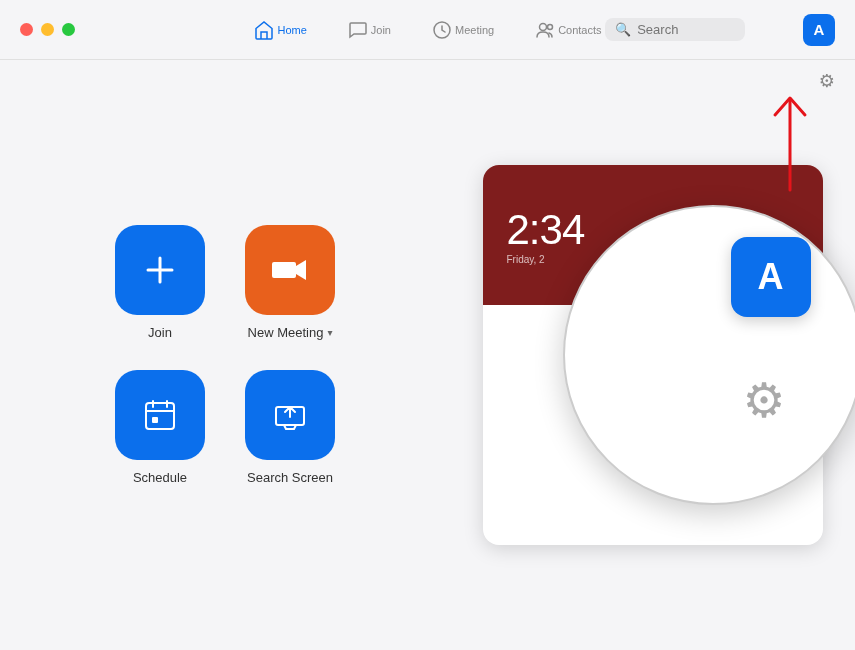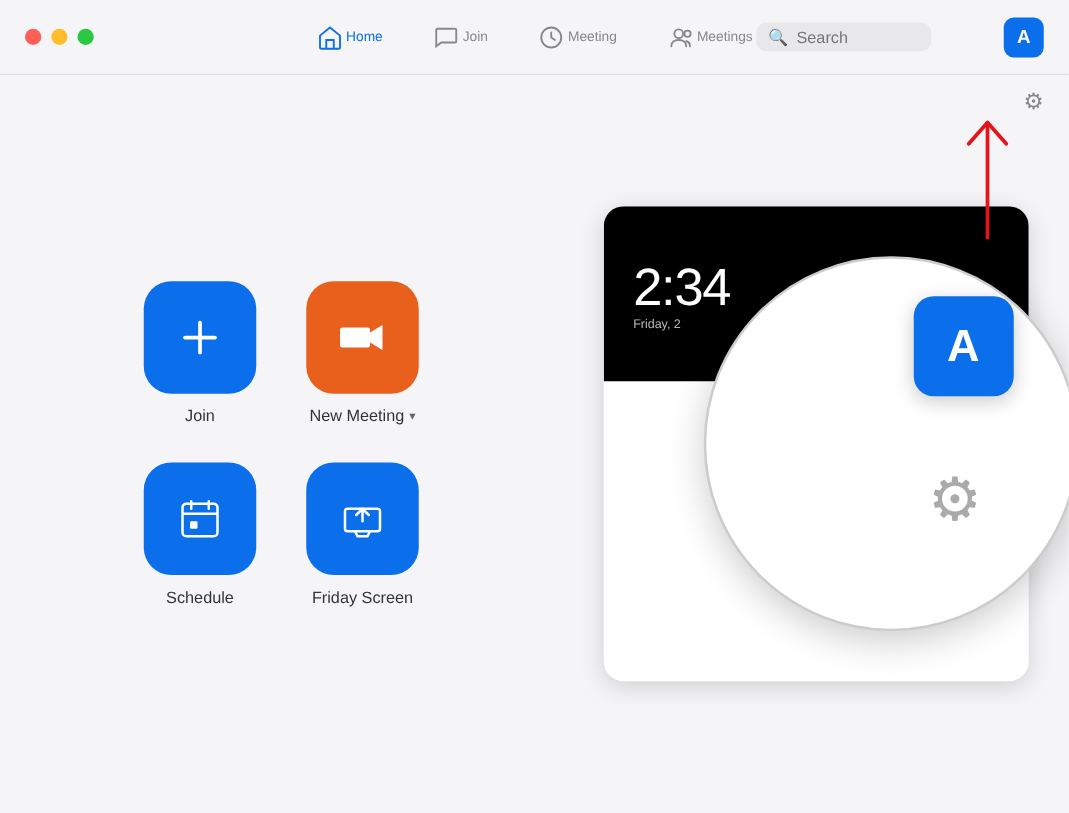--- a/index.html
+++ b/index.html
@@ -203,21 +203,21 @@
       width: 340px;
       height: 380px;
       background: white;
       border-radius: 16px;
       overflow: hidden;
       box-shadow: 0 4px 20px rgba(0,0,0,0.15);
       position: relative;
     }
 
     .meeting-card-header {
-      background: #000000;
+      background: #7f1d1d;
       height: 140px;
       display: flex;
       flex-direction: column;
       align-items: flex-start;
       justify-content: center;
       padding: 20px 24px;
     }
 
     .meeting-time {
       color: white;
@@ -360,21 +360,21 @@
 
     <div class="nav-tab">
       <div class="nav-tab-icon">
         <svg width="22" height="22" viewBox="0 0 22 22" fill="none">
           <circle cx="9" cy="8" r="3.5" stroke="#888" stroke-width="1.5"></circle>
           <path d="M3 18c0-3.314 2.686-5 6-5s6 1.686 6 5" stroke="#888" stroke-width="1.5" stroke-linecap="round"></path>
           <circle cx="16" cy="8" r="2.5" stroke="#888" stroke-width="1.5"></circle>
           <path d="M18 18c0-2-1-3.5-3-4" stroke="#888" stroke-width="1.5" stroke-linecap="round"></path>
         </svg>
       </div>
-      <span class="nav-tab-label">Meetings</span>
+      <span class="nav-tab-label">Contacts</span>
     </div>
   </nav>
 
   <div class="search-bar">
     <span style="color:#888; font-size:13px;">🔍</span>
     <input type="text" placeholder="Search" style="">
   </div>
 
   <div class="user-avatar-titlebar">
     <span>A</span>
@@ -428,21 +428,21 @@
 
       <div class="action-item">
         <div class="action-btn btn-blue">
           <svg width="44" height="44" viewBox="0 0 44 44" fill="none">
             <rect x="8" y="14" width="28" height="18" rx="2" stroke="white" stroke-width="2" fill="none"></rect>
             <path d="M16 32l2 4h8l2-4" stroke="white" stroke-width="2"></path>
             <path d="M22 24v-10M17 19l5-5 5 5" stroke="white" stroke-width="2" stroke-linecap="round" stroke-linejoin="round"></path>
           </svg>
         </div>
         <div class="action-label">
-          <span>Friday Screen</span>
+          <span>Search Screen</span>
         </div>
       </div>
 
     </div>
   </div>
 
   <div class="right-panel">
 
     <div class="meeting-card">
       <div class="meeting-card-header">

